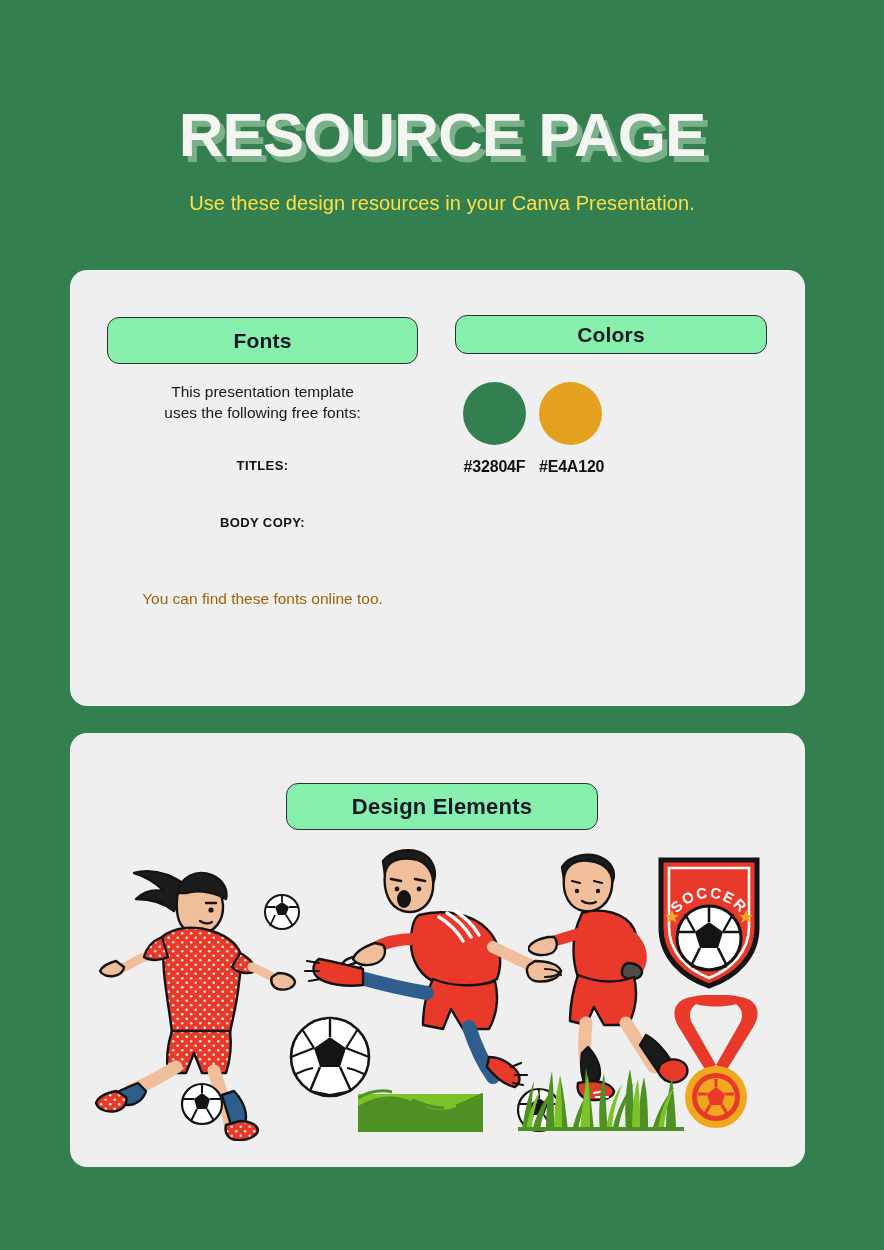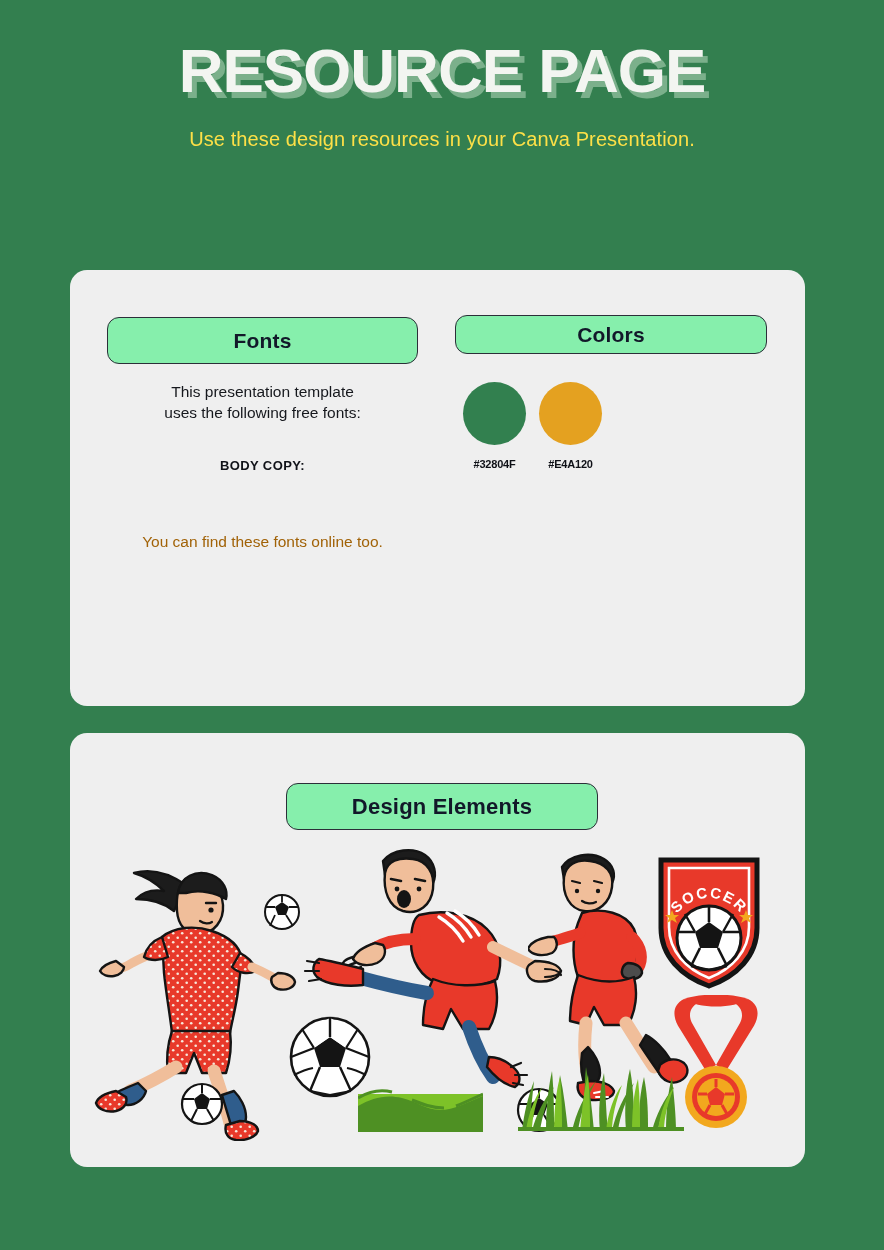--- a/index.html
+++ b/index.html
@@ -17,21 +17,21 @@
 
   
   .header {
     position: absolute;
     top: 0; left: 0;
     width: 884px;
     text-align: center;
   }
   .page-title {
     margin: 0;
-    padding-top: 40px;
+    padding-top: 104px;
     font-size: 62px;
     font-weight: 700;
     letter-spacing: -1px;
     color: #F3F5F1;
     text-shadow: 5px 6px 0 rgba(182, 216, 190, 0.55);
     line-height: 1;
   }
   .page-subtitle {
     margin: 0;
     padding-top: 26px;
@@ -128,21 +128,21 @@
     width: 63px;
     text-align: center;
   }
   .swatch-dot {
     width: 63px;
     height: 63px;
     border-radius: 50%;
   }
   .swatch-hex {
     margin-top: 13px;
-    font-size: 11px;
+    font-size: 16px;
     font-weight: 700;
     color: #0E1016;
     letter-spacing: -0.2px;
     white-space: nowrap;
   }
 
   
   .stage {
     position: absolute;
     left: 0;
@@ -163,20 +163,24 @@
 <div class="card" id="card-resources">
 
   <div class="pill" id="pill-fonts">
     <span class="pill-label">Fonts</span>
   </div>
 
   <div class="fonts-col">
     <p class="fonts-intro" style="white-space: pre-line;">This presentation template
 uses the following free fonts:</p>
 
+    <div class="font-row">
+      <span>TITLES:</span>
+      <span class="font-value"></span>
+    </div>
 
     <div class="font-row">
       <span>BODY COPY:</span>
       <span class="font-value"></span>
     </div>
 
     <div class="fonts-outro">You can find these fonts online too.</div>
   </div>
 
   <div class="pill" id="pill-colors">

